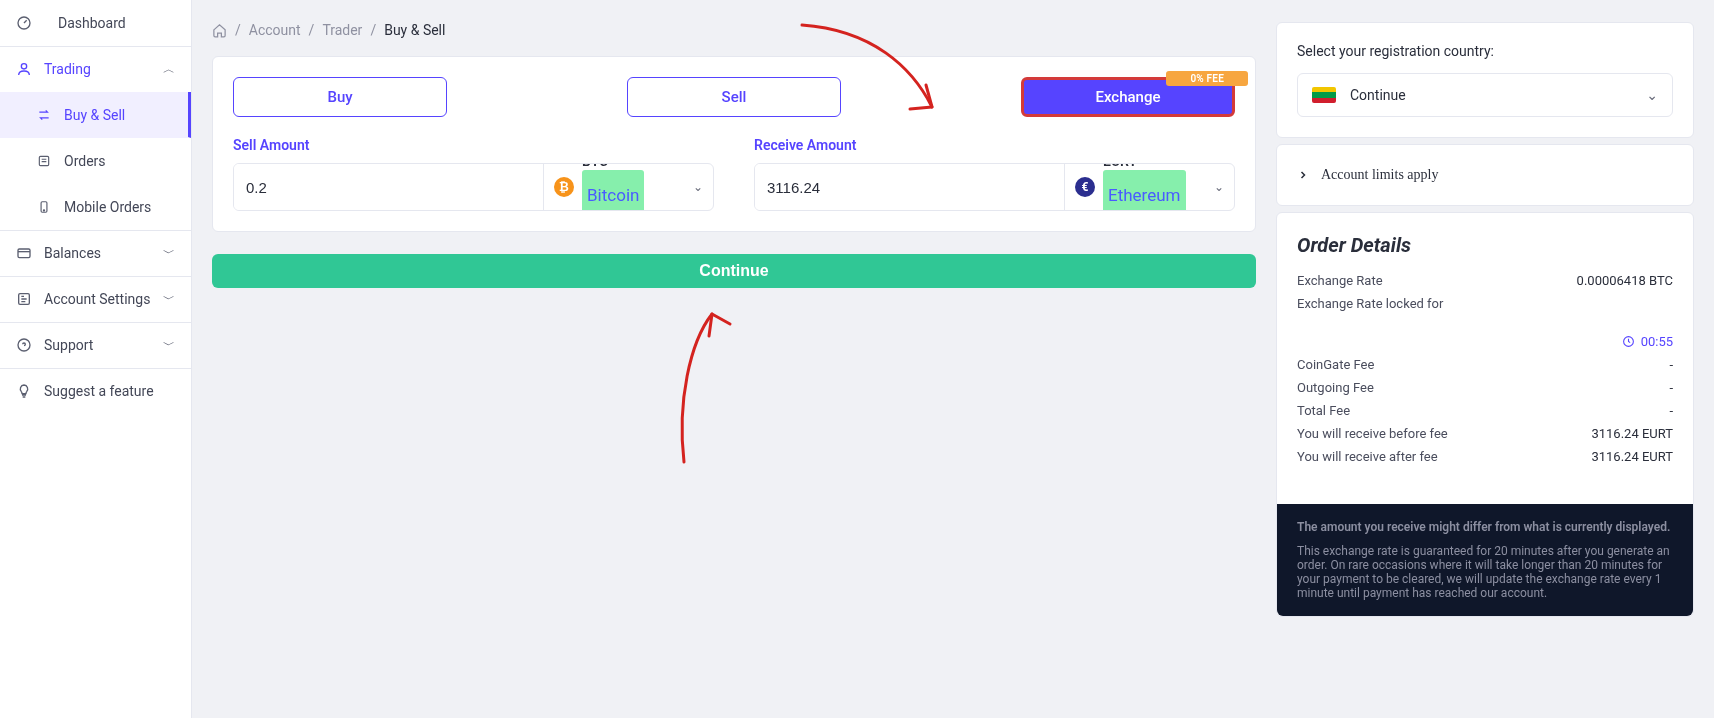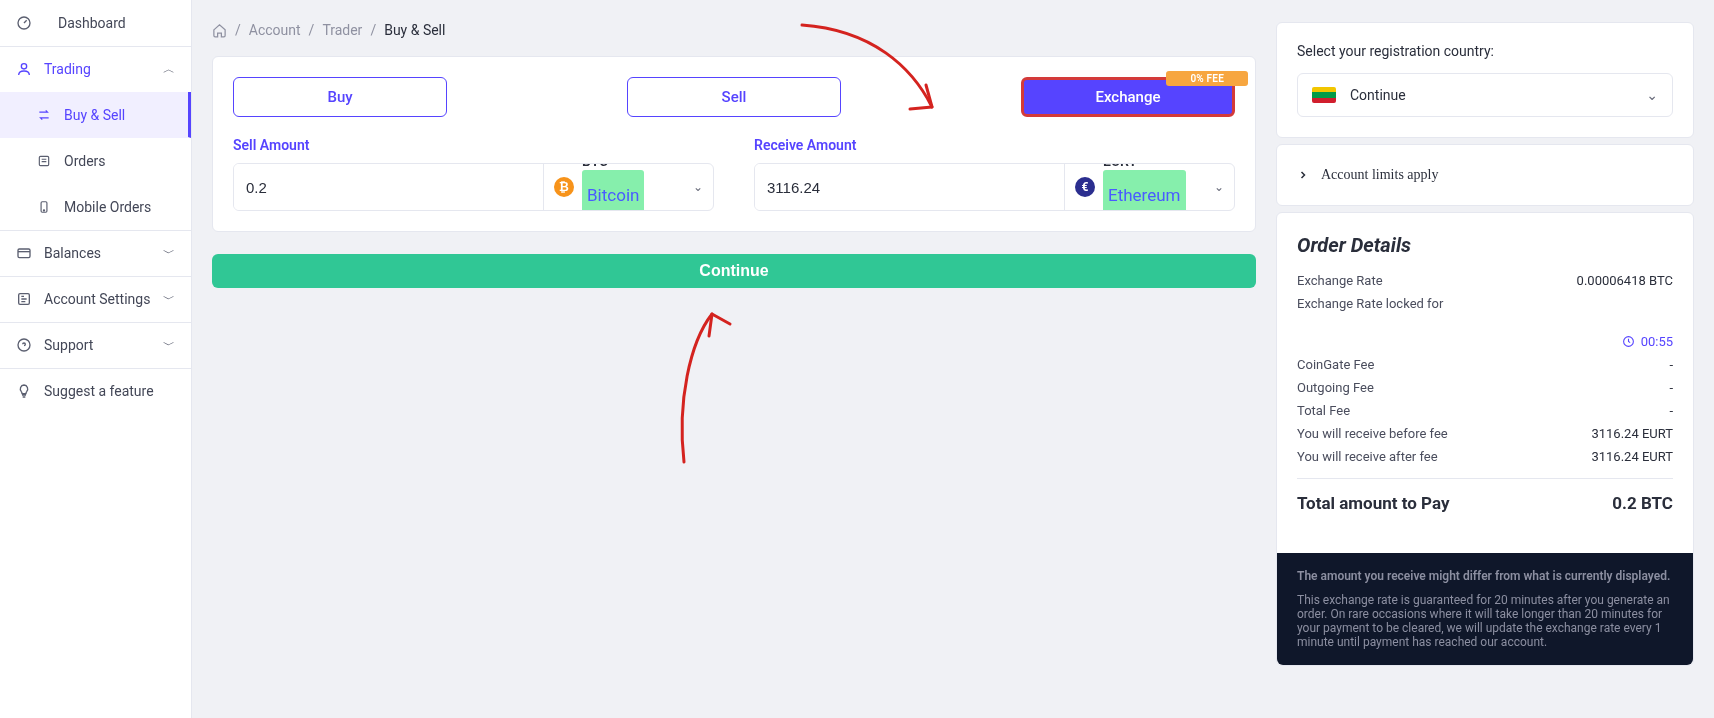--- a/index.html
+++ b/index.html
@@ -377,24 +377,20 @@
           <span class="v">-</span>
         </div>
         <div class="kv">
           <span>You will receive before fee</span>
           <span class="v">3116.24 EURT</span>
         </div>
         <div class="kv">
           <span>You will receive after fee</span>
           <span class="v">3116.24 EURT</span>
         </div>
-        <div class="kv total">
-          <span>Total amount to Pay</span>
-          <span class="v">0.2 BTC</span>
-        </div>
         <div class="disclaimer">
           <span class="bold">The amount you receive might differ from what is currently displayed.</span>
           <span>This exchange rate is guaranteed for 20 minutes after you generate an order. On rare occasions where it will take longer than 20 minutes for your payment to be cleared, we will update the exchange rate every 1 minute until payment has reached our account.</span>
         </div>
       </div>
     </div>
   </main>
 </div>
 
 </body></html>

